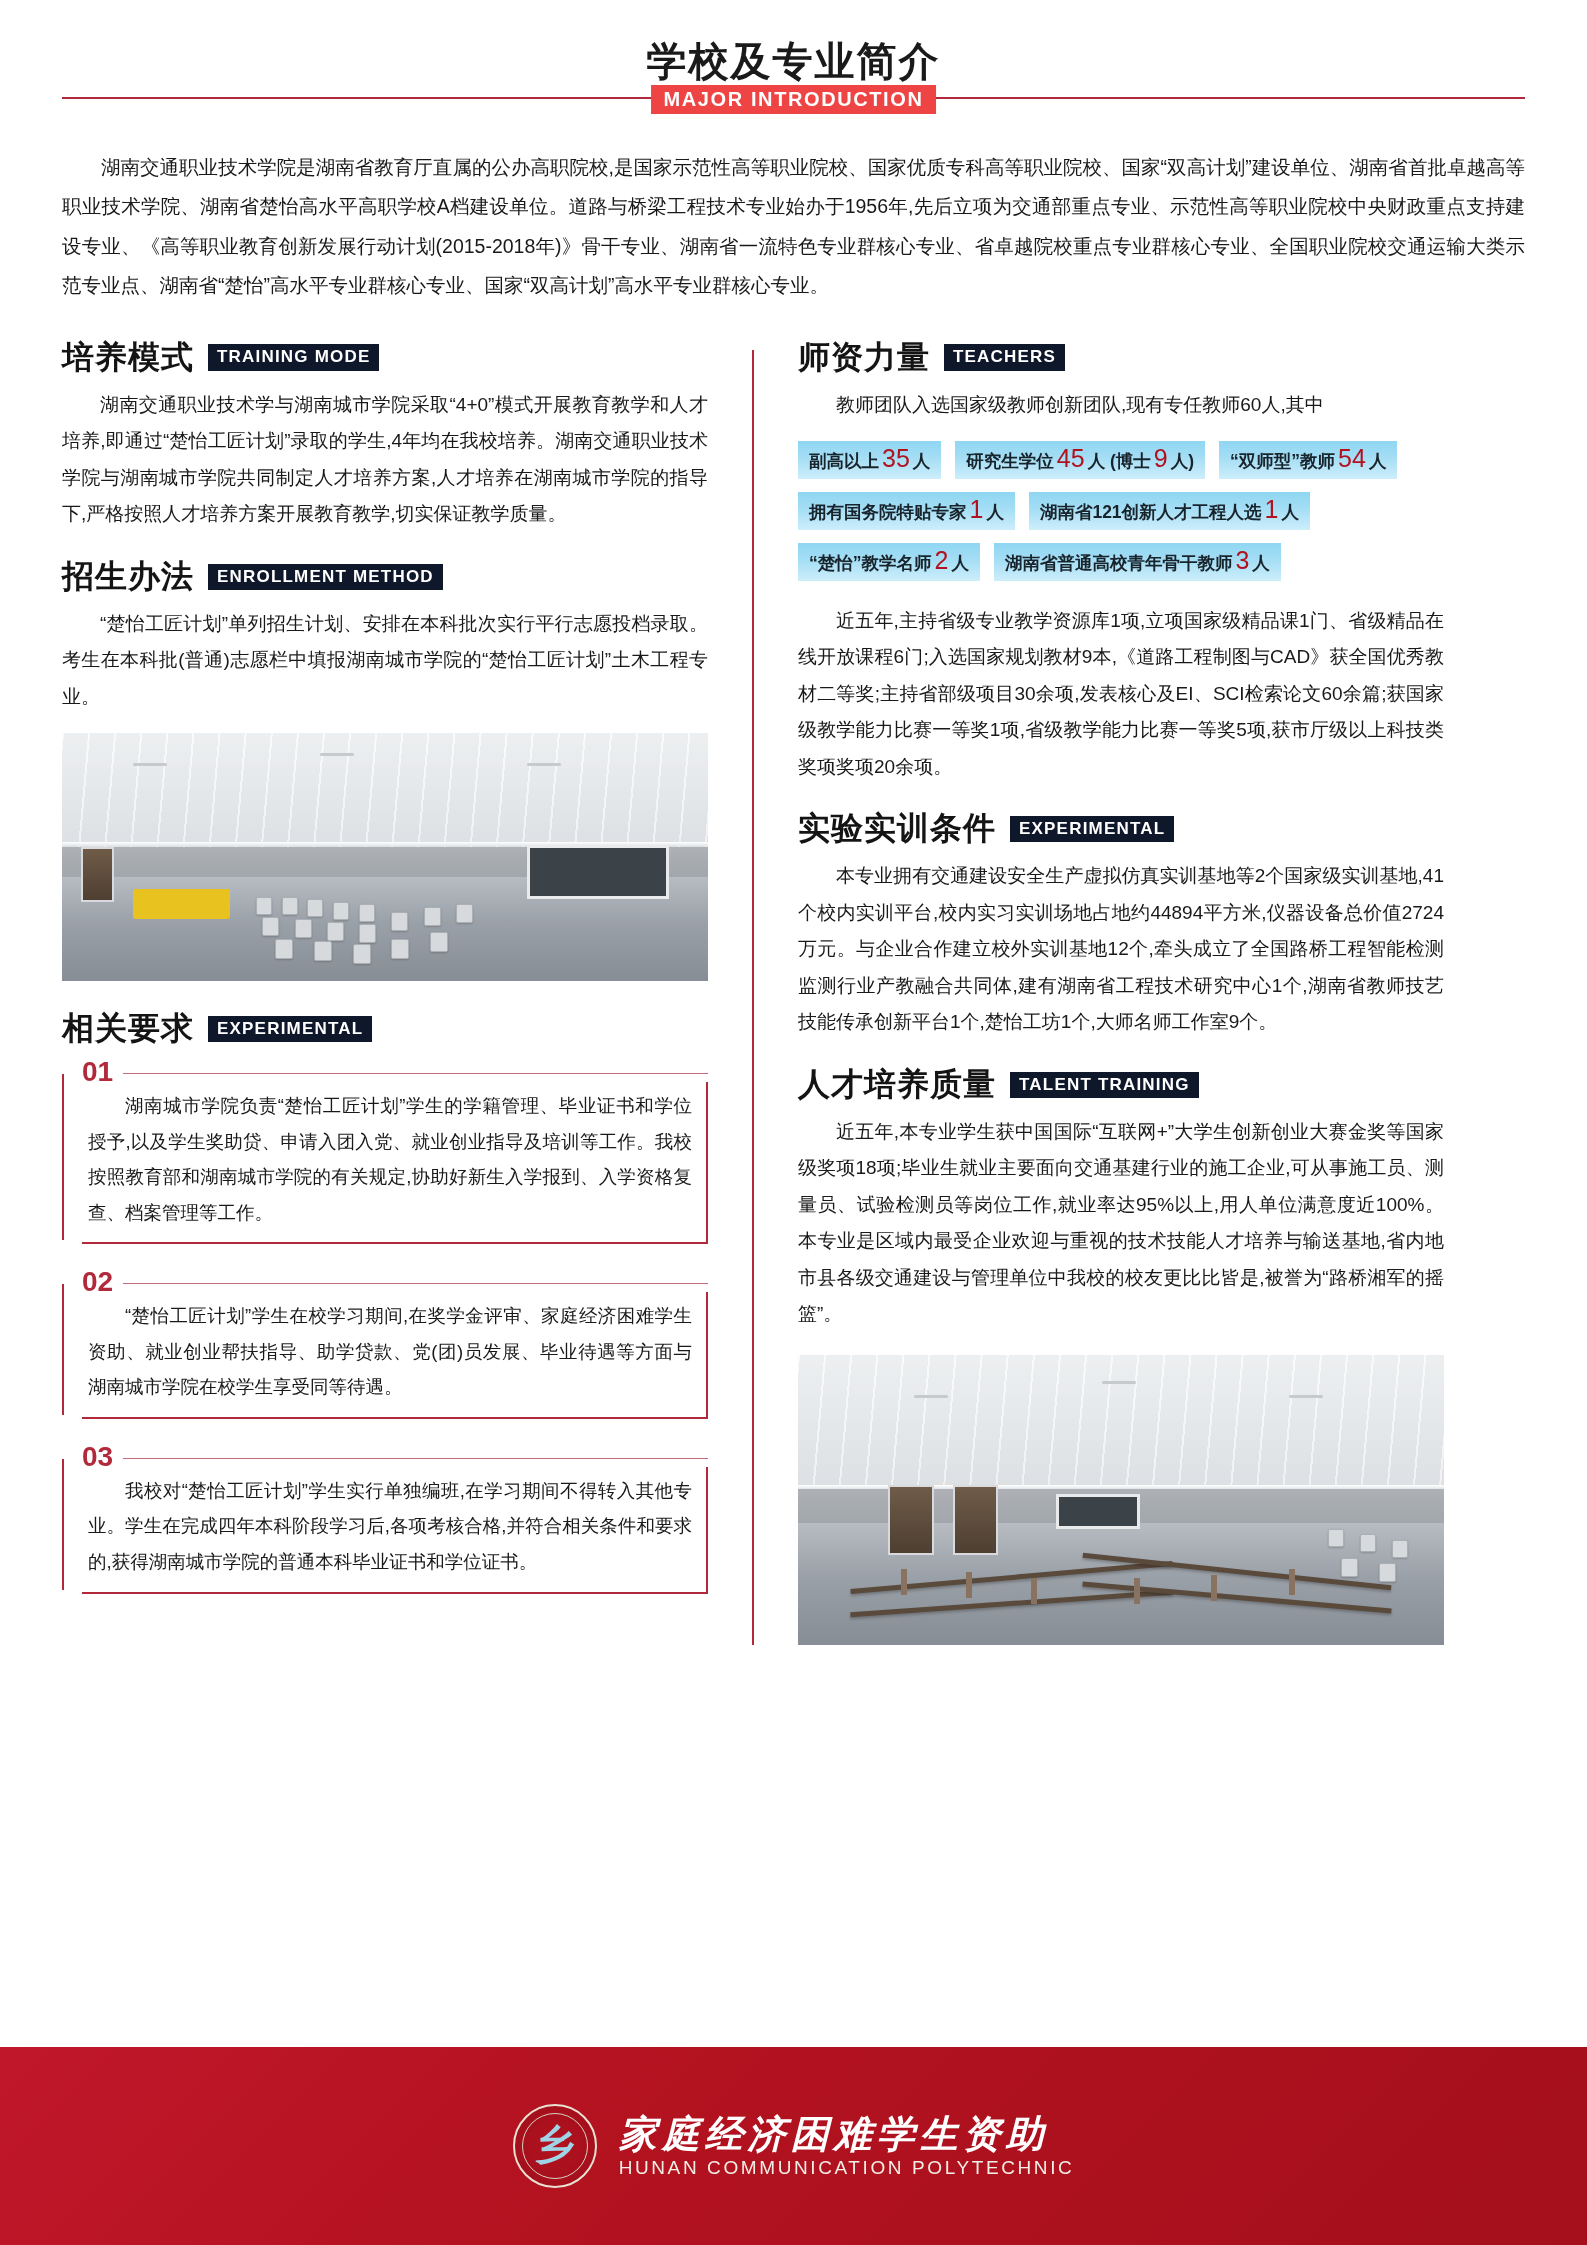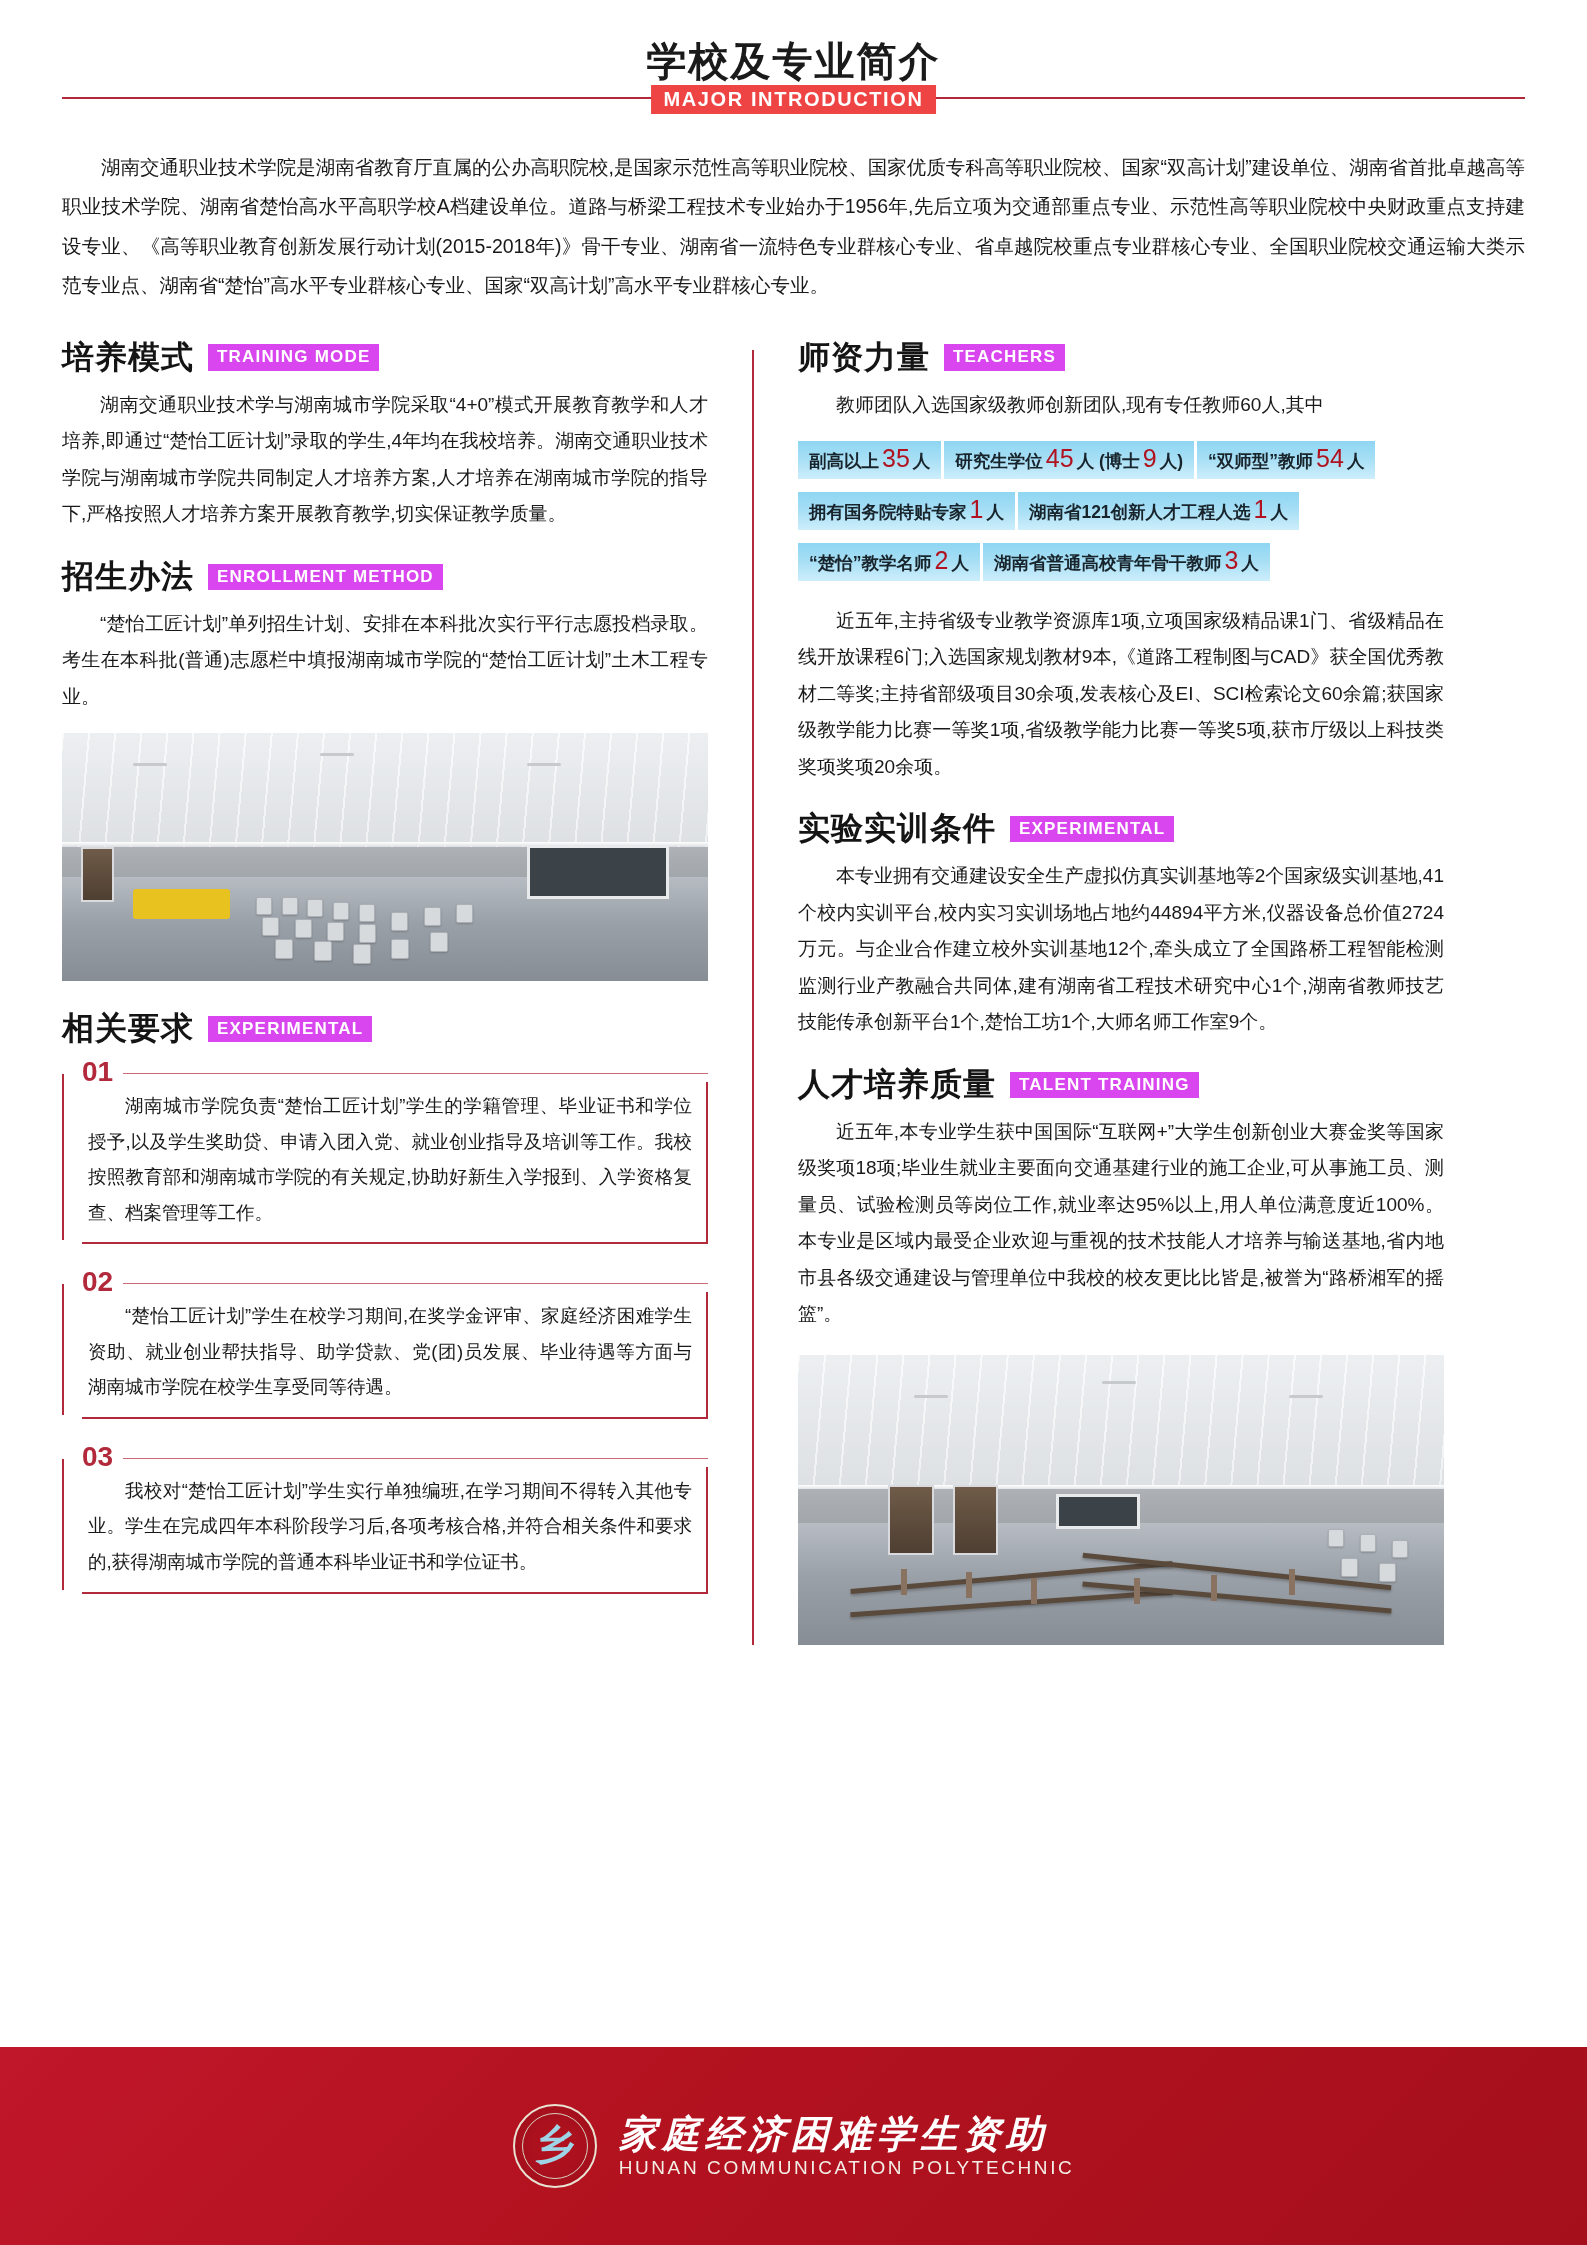--- a/index.html
+++ b/index.html
@@ -89,21 +89,21 @@
     position: relative;
   }
   .sec-head .cn {
     font-size: 32px;
     font-weight: bold;
     color: #141414;
     letter-spacing: 1px;
     line-height: 1.1;
   }
   .sec-head .en {
-    background: #d946ef;
+    background: #0f172a;
     color: #ffffff;
     font-size: 17px;
     font-weight: bold;
     letter-spacing: 1.2px;
     padding: 2px 9px 3px 9px;
     line-height: 1.25;
     position: relative;
     bottom: 4px;
     white-space: nowrap;
   }
@@ -206,21 +206,21 @@
     width: 34px; height: 3px;
     background: #c6cacd;
     border-radius: 2px;
   }
 
   
   .badges { margin: 2px 0 22px 0; }
   .badge-row {
     display: flex;
     align-items: center;
-    gap: 3px;
+    gap: 14px;
     margin-bottom: 13px;
     flex-wrap: nowrap;
     text-align: right;
   }
   .badge {
     background: linear-gradient(to bottom, #8fd6f2 0%, #a5def5 45%, #cdeefb 100%);
     padding: 5px 11px 6px 11px;
     font-size: 17.5px;
     font-weight: bold;
     color: #18242c;

